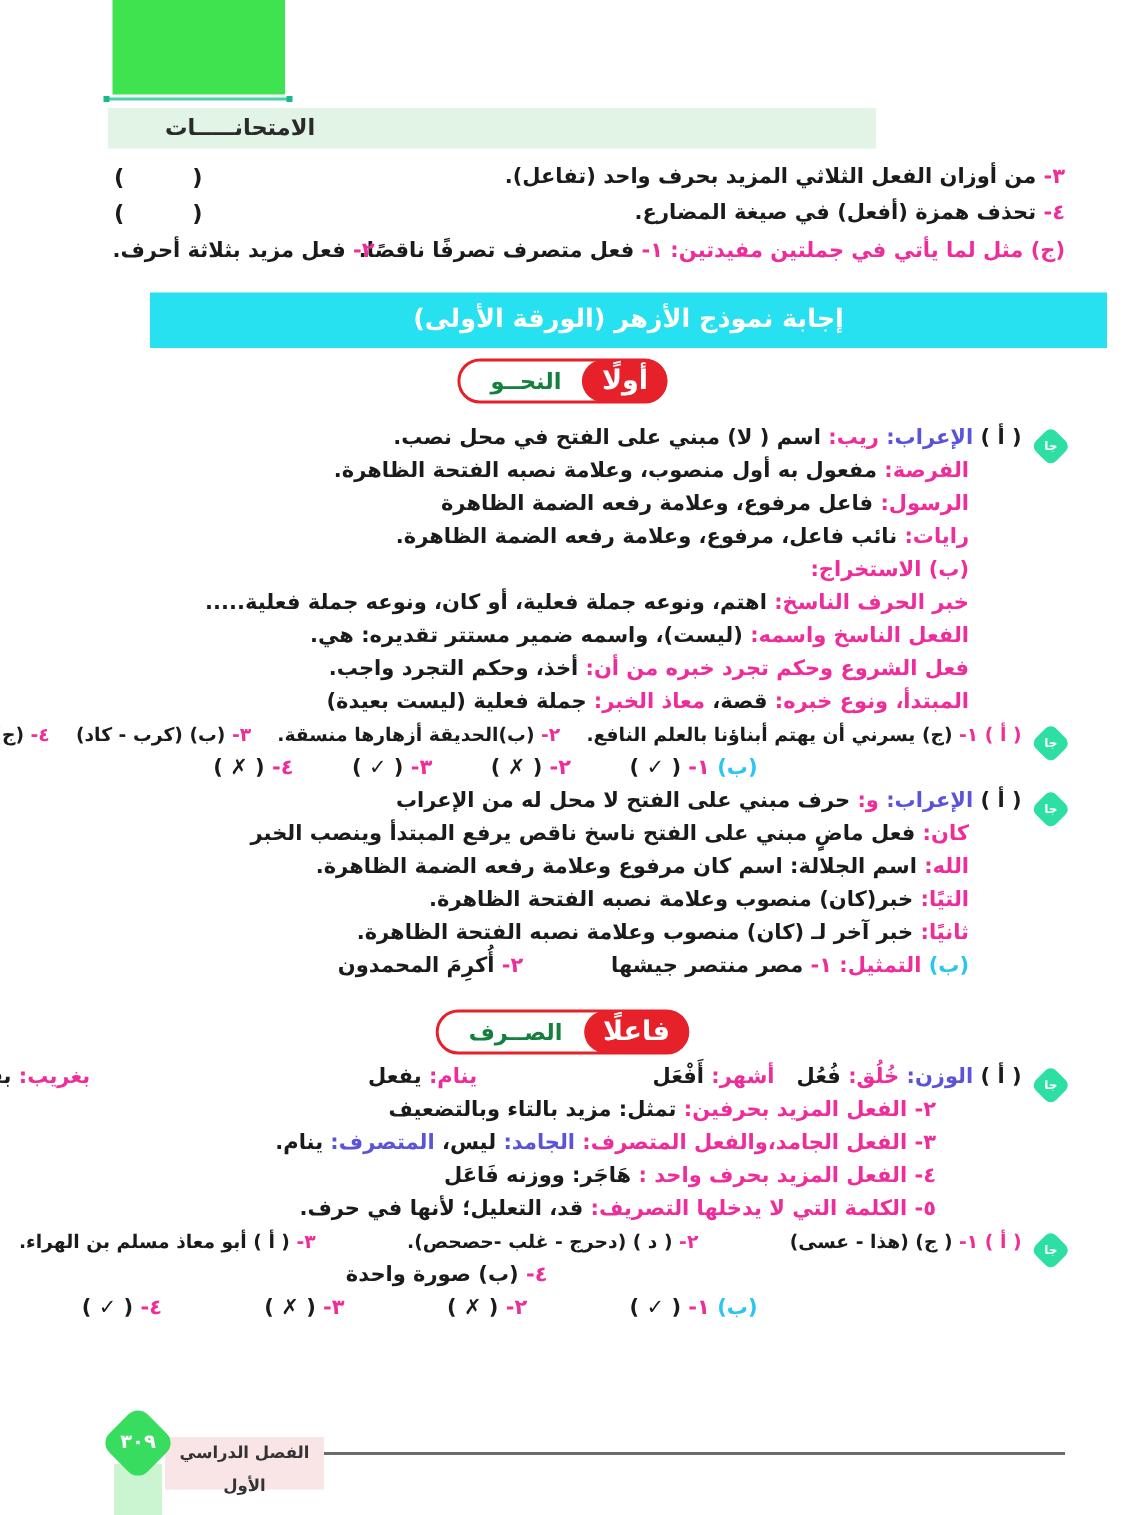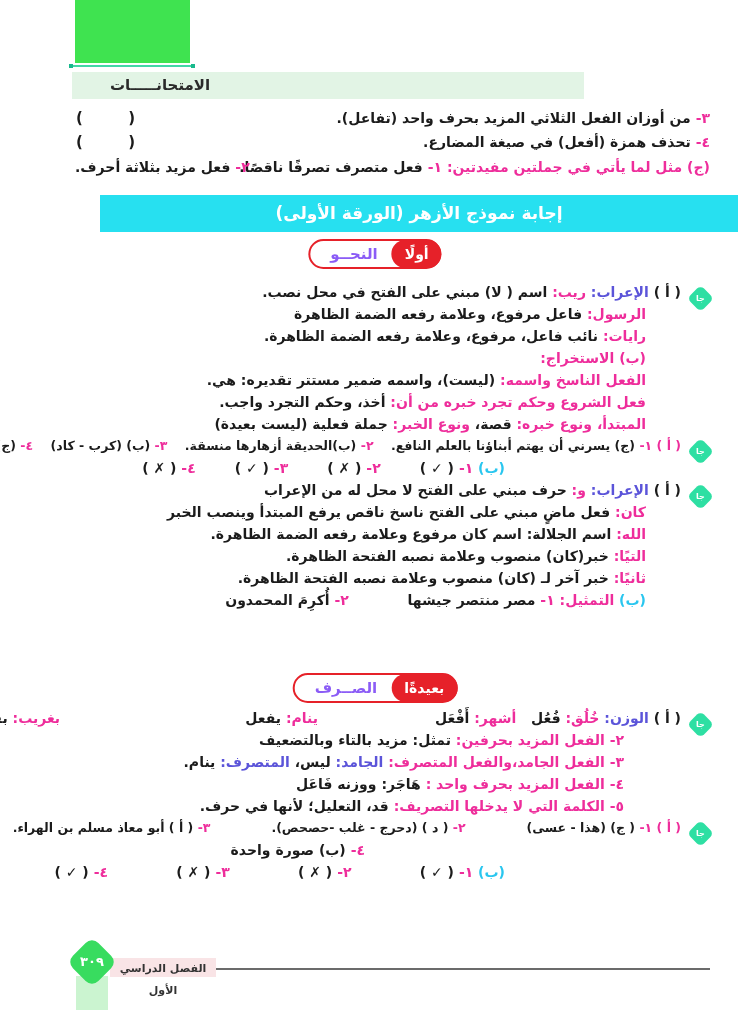--- a/index.html
+++ b/index.html
@@ -21,35 +21,35 @@
   .qline{position:absolute;left:40px;right:40px;direction:rtl;text-align:right;font-size:14px;line-height:24px;white-space:nowrap;}
   .qbracket{position:absolute;left:36px;top:0;direction:ltr;font-size:15px;letter-spacing:2px;}
   .qleft{position:absolute;left:35px;top:0;direction:rtl;text-align:right;}
   
   #banner{position:absolute;left:72px;top:195px;width:638px;height:37px;background:var(--banner-cyan);
           color:#fff;font-size:17px;line-height:37px;text-align:center;direction:rtl;margin-left:28px;}
   
   .pill{position:absolute;left:50%;transform:translateX(-50%);height:26px;background:#fff;border:2px solid var(--red);
         border-radius:15px;display:flex;direction:rtl;align-items:center;box-sizing:content-box;}
   .pill-num{background:var(--red);color:#fff;border-radius:14px;height:28px;line-height:28px;margin:-2px;
-            padding:0 13px;font-size:14px;}
-  .pill-title{color:#8b5cf6;font-size:15px;padding:0 16px 0 20px;letter-spacing:1px;}
+            padding:0 13px;font-size:18px;}
+  .pill-title{color:#15803d;font-size:15px;padding:0 16px 0 20px;letter-spacing:1px;}
   
   .sec{position:absolute;left:40px;right:40px;direction:rtl;text-align:right;font-size:14px;color:var(--ink);}
   .line{line-height:22px;height:22px;white-space:nowrap;}
   .ind1{padding-right:64px}.ind2{padding-right:86px}
   .checks{padding-right:205px}.deep{padding-right:345px}.jline{padding-right:138px}
   .tight{font-size:12.5px}
   .seg-k{color:var(--ink)}.seg-p{color:var(--pink)}.seg-v{color:var(--violet)}.seg-c{color:var(--cyan-text)}
   .badge{display:inline-block;width:19px;height:19px;background:var(--green-badge);border-radius:5px;
          transform:rotate(45deg);margin:0 0 0 10px;vertical-align:-4px;}
   .badge-in{display:block;transform:rotate(-45deg);color:#fff;font-size:8px;line-height:19px;text-align:center;}
   #sec-nahw{top:281px}#sec-sarf{top:707px}
   
-  #footer-strip{position:absolute;left:110px;top:958px;width:106px;height:19px;background:var(--footer-pink);
+  #footer-strip{position:absolute;left:110px;top:958px;width:106px;height:35px;background:var(--footer-pink);
                 font-size:11px;line-height:22px;text-align:center;color:#333;direction:rtl;}
   #footer-line{position:absolute;left:216px;top:968px;width:494px;height:2px;background:#6b6b6b;}
   #footer-tail{position:absolute;left:76px;top:976px;width:32px;height:34px;background:var(--tail-green);}
   #footer-diamond{position:absolute;left:74px;top:944px;width:36px;height:36px;background:var(--diamond-green);
                   border-radius:9px;transform:rotate(45deg);}
   #footer-diamond .badge-in{font-size:13px;line-height:36px;color:#fff;}
 </style>
 </head>
 <body>
 
@@ -72,32 +72,34 @@
     <span class="qleft"><span class="seg-p">٢- </span><span>فعل مزيد بثلاثة أحرف.</span></span>
   </div>
 
   <div id="banner">إجابة نموذج الأزهر (الورقة الأولى)</div>
 
   <div class="pill" style="top:239px">
     <span class="pill-num">أولًا</span>
     <span class="pill-title">النحــو</span>
   </div>
   <div class="pill" style="top:673px">
-    <span class="pill-num">بعيدةًا</span>
+    <span class="pill-num">فاعلًا</span>
     <span class="pill-title">الصــرف</span>
   </div>
 
   <div id="sec-nahw" class="sec">
       <div class="line "><span class="badge"><span class="badge-in">جا</span></span><span class="seg-k">( أ ) </span><span class="seg-v">الإعراب: </span><span class="seg-p">ريب: </span><span class="seg-k">اسم ( لا) مبني على الفتح في محل نصب.</span></div>
+      <div class="line ind1"><span class="seg-p">الفرصة: </span><span class="seg-k">مفعول به أول منصوب، وعلامة نصبه الفتحة الظاهرة.</span></div>
       <div class="line ind1"><span class="seg-p">الرسول: </span><span class="seg-k">فاعل مرفوع، وعلامة رفعه الضمة الظاهرة</span></div>
       <div class="line ind1"><span class="seg-p">رايات: </span><span class="seg-k">نائب فاعل، مرفوع، وعلامة رفعه الضمة الظاهرة.</span></div>
       <div class="line ind1"><span class="seg-p">(ب) الاستخراج:</span></div>
+      <div class="line ind1"><span class="seg-p">خبر الحرف الناسخ: </span><span class="seg-k">اهتم، ونوعه جملة فعلية، أو كان، ونوعه جملة فعلية.....</span></div>
       <div class="line ind1"><span class="seg-p">الفعل الناسخ واسمه: </span><span class="seg-k">(ليست)، واسمه ضمير مستتر تقديره: هي.</span></div>
       <div class="line ind1"><span class="seg-p">فعل الشروع وحكم تجرد خبره من أن: </span><span class="seg-k">أخذ، وحكم التجرد واجب.</span></div>
-      <div class="line ind1"><span class="seg-p">المبتدأ، ونوع خبره: </span><span class="seg-k">قصة، </span><span class="seg-p">ونوع الخبر: </span><span class="seg-k">جملة فعلية (ليست بعيدة)</span></div>
+      <div class="line ind1"><span class="seg-p">المبتدأ، ونوع خبره: </span><span class="seg-k">قصة، </span><span class="seg-p">معاذ الخبر: </span><span class="seg-k">جملة فعلية (ليست بعيدة)</span></div>
       <div class="line tight"><span class="badge"><span class="badge-in">جا</span></span><span class="seg-p">( أ ) ١- </span><span class="seg-k">(ج) يسرني أن يهتم أبناؤنا بالعلم النافع.&nbsp;&nbsp;&nbsp;&nbsp;</span><span class="seg-p">٢- </span><span class="seg-k">(ب)الحديقة أزهارها منسقة.&nbsp;&nbsp;&nbsp;&nbsp;</span><span class="seg-p">٣- </span><span class="seg-k">(ب) (كرب - كاد)&nbsp;&nbsp;&nbsp;&nbsp;</span><span class="seg-p">٤- </span><span class="seg-k">(ج) الكسرة.</span></div>
       <div class="line checks"><span class="seg-c">(ب) </span><span class="seg-p">١- </span><span class="seg-k">( ✓ )&nbsp;&nbsp;&nbsp;&nbsp;&nbsp;&nbsp;&nbsp;&nbsp;</span><span class="seg-p">٢- </span><span class="seg-k">( ✗ )&nbsp;&nbsp;&nbsp;&nbsp;&nbsp;&nbsp;&nbsp;&nbsp;</span><span class="seg-p">٣- </span><span class="seg-k">( ✓ )&nbsp;&nbsp;&nbsp;&nbsp;&nbsp;&nbsp;&nbsp;&nbsp;</span><span class="seg-p">٤- </span><span class="seg-k">( ✗ )</span></div>
       <div class="line "><span class="badge"><span class="badge-in">جا</span></span><span class="seg-k">( أ ) </span><span class="seg-v">الإعراب: </span><span class="seg-p">و: </span><span class="seg-k">حرف مبني على الفتح لا محل له من الإعراب</span></div>
       <div class="line ind1"><span class="seg-p">كان: </span><span class="seg-k">فعل ماضٍ مبني على الفتح ناسخ ناقص يرفع المبتدأ وينصب الخبر</span></div>
       <div class="line ind1"><span class="seg-p">الله: </span><span class="seg-k">اسم الجلالة: اسم كان مرفوع وعلامة رفعه الضمة الظاهرة.</span></div>
       <div class="line ind1"><span class="seg-p">التيًا: </span><span class="seg-k">خبر(كان) منصوب وعلامة نصبه الفتحة الظاهرة.</span></div>
       <div class="line ind1"><span class="seg-p">ثانيًا: </span><span class="seg-k">خبر آخر لـ (كان) منصوب وعلامة نصبه الفتحة الظاهرة.</span></div>
       <div class="line ind1"><span class="seg-c">(ب) </span><span class="seg-p">التمثيل: ١- </span><span class="seg-k">مصر منتصر جيشها&nbsp;&nbsp;&nbsp;&nbsp;&nbsp;&nbsp;&nbsp;&nbsp;&nbsp;&nbsp;&nbsp;&nbsp;</span><span class="seg-p">٢- </span><span class="seg-k">أُكرِمَ المحمدون</span></div>
     </div>
   <div id="sec-sarf" class="sec">

